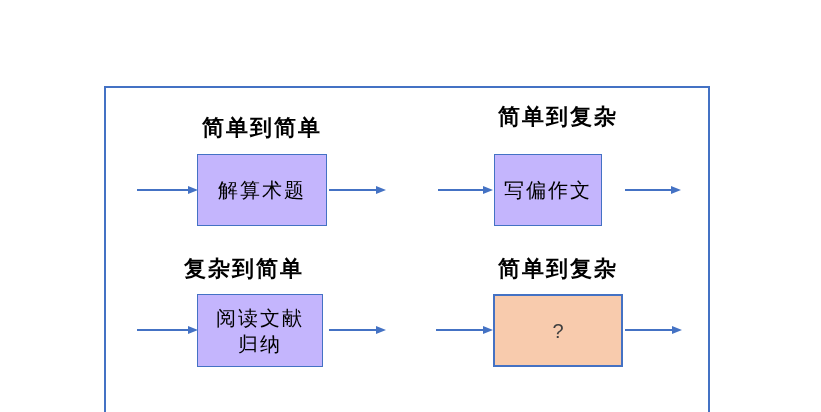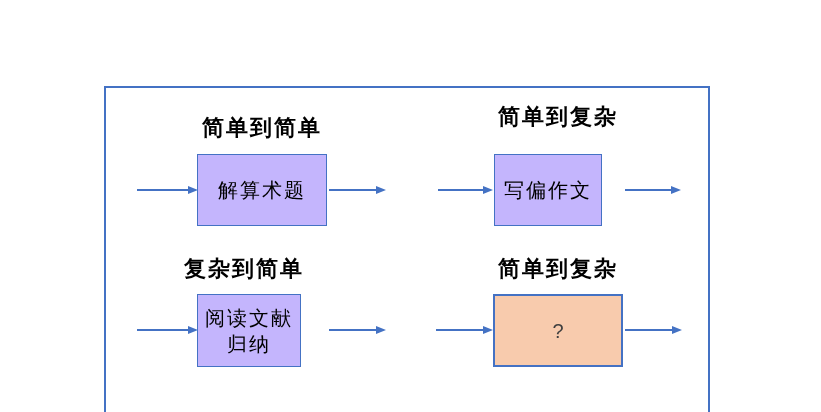--- a/index.html
+++ b/index.html
@@ -90,21 +90,21 @@
       <i class="head"></i>
     </div>
   </div>
 
   <div>
     <div class="q-title" style="left:144px;top:212px;">复杂到简单</div>
     <div class="arrow" style="left:137px;top:281px;width:61px;">
       <i class="shaft"></i>
       <i class="head"></i>
     </div>
-    <div class="task-box" style="left:197px;top:250px;width:104px;height:73px;">
+    <div class="task-box" style="left:197px;top:250px;width:126px;height:73px;">
       <span>阅读文献</span>
       <span>归纳</span>
     </div>
     <div class="arrow" style="left:329px;top:281px;width:57px;">
       <i class="shaft"></i>
       <i class="head"></i>
     </div>
   </div>
 
   <div>

